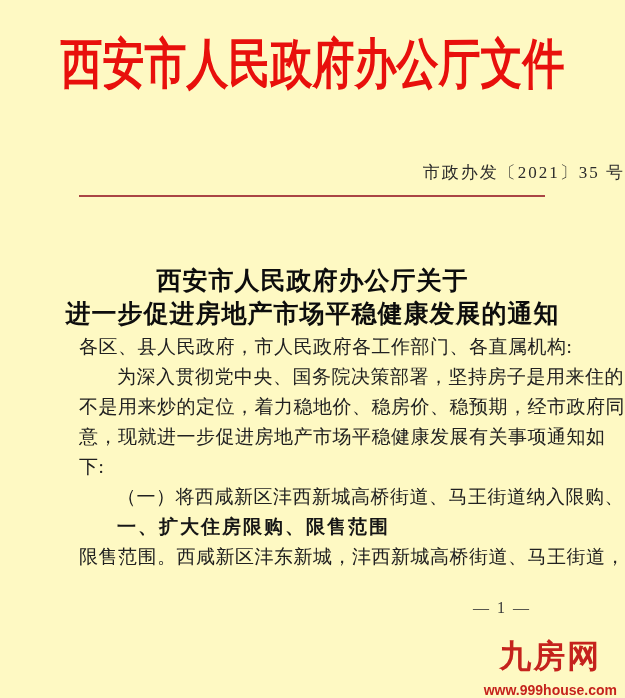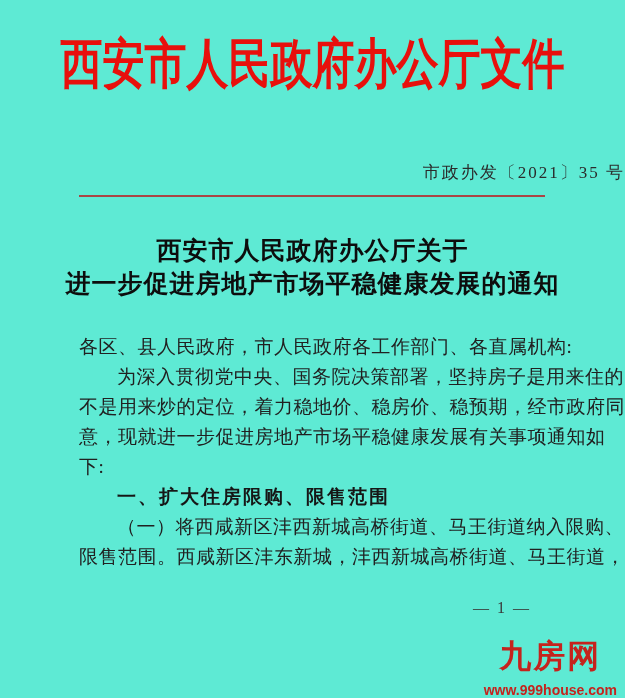--- a/index.html
+++ b/index.html
@@ -4,21 +4,21 @@
 <style>
   html, body {
     margin: 0;
     padding: 0;
     background: #ffffff;
   }
   .page {
     position: relative;
     width: 625px;
     height: 698px;
-    background: #5eead4;
+    background: #fef9c3;
     overflow: hidden;
     font-family: "Liberation Serif", "DejaVu Serif", serif;
   }
   
   .red-header {
     position: absolute;
     top: 28px;
     left: 0;
     width: 100%;
     text-align: center;
@@ -44,21 +44,21 @@
   .red-rule {
     position: absolute;
     top: 195px;
     left: 79px;
     width: 466px;
     height: 2px;
   }
   
   .doc-title {
     position: absolute;
-    top: 234px;
+    top: 264px;
     left: 0;
     width: 100%;
     margin: 0;
     text-align: center;
     font-size: 25px;
     font-weight: bold;
     color: #0d0d0d;
     line-height: 33px;
     letter-spacing: 1px;
   }
@@ -133,22 +133,22 @@
     <div>西安市人民政府办公厅关于</div>
     <div>进一步促进房地产市场平稳健康发展的通知</div>
   </h1>
 
   <div class="doc-body">
       <div class="body-line">各区、县人民政府，市人民政府各工作部门、各直属机构:</div>
       <div class="body-line indent">为深入贯彻党中央、国务院决策部署，坚持房子是用来住的、</div>
       <div class="body-line">不是用来炒的定位，着力稳地价、稳房价、稳预期，经市政府同</div>
       <div class="body-line">意，现就进一步促进房地产市场平稳健康发展有关事项通知如</div>
       <div class="body-line">下:</div>
+      <div class="body-line indent">（一）将西咸新区沣西新城高桥街道、马王街道纳入限购、</div>
       <div class="body-line indent bold-hei">一、扩大住房限购、限售范围</div>
-      <div class="body-line indent">（一）将西咸新区沣西新城高桥街道、马王街道纳入限购、</div>
       <div class="body-line">限售范围。西咸新区沣东新城，沣西新城高桥街道、马王街道，</div>
     </div>
 
   <div class="page-number">— 1 —</div>
 
   <div class="logo">
     <div class="logo-text" style="color: rgb(197, 35, 29);">九房网</div>
     <div class="logo-url" style="color: rgb(197, 35, 29);">www.999house.com</div>
   </div>
 

